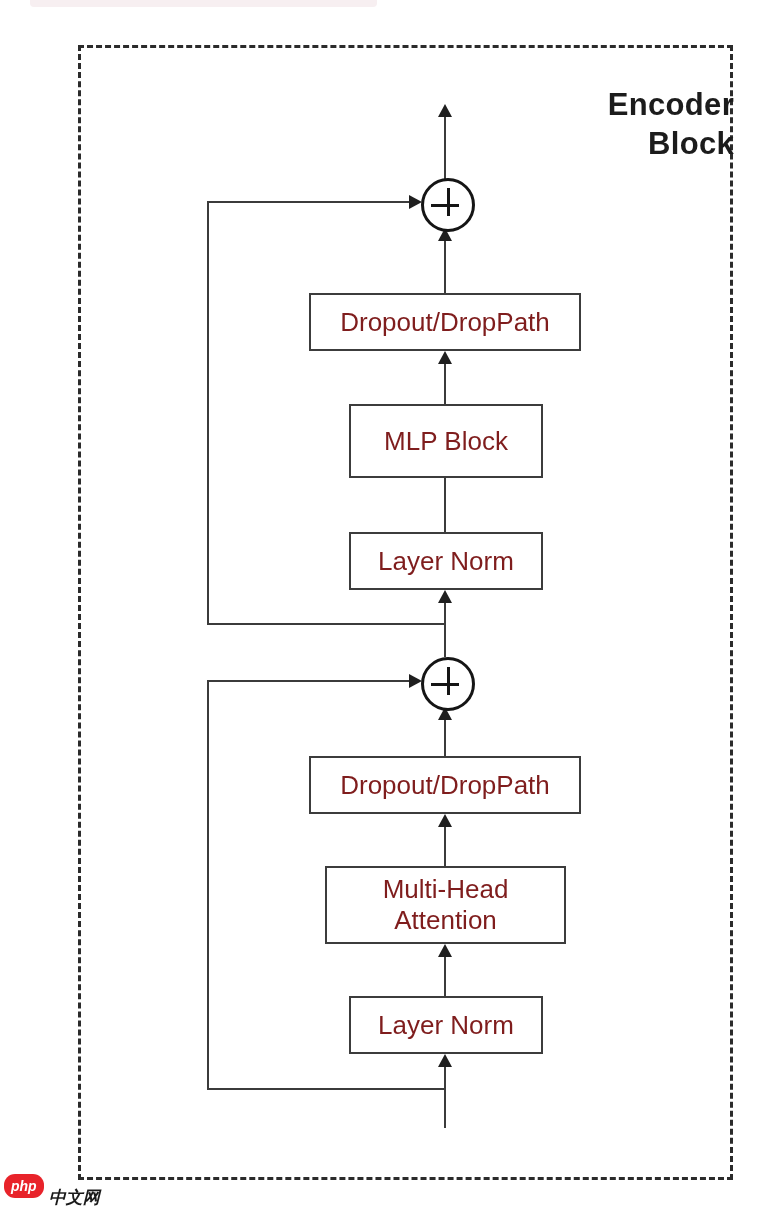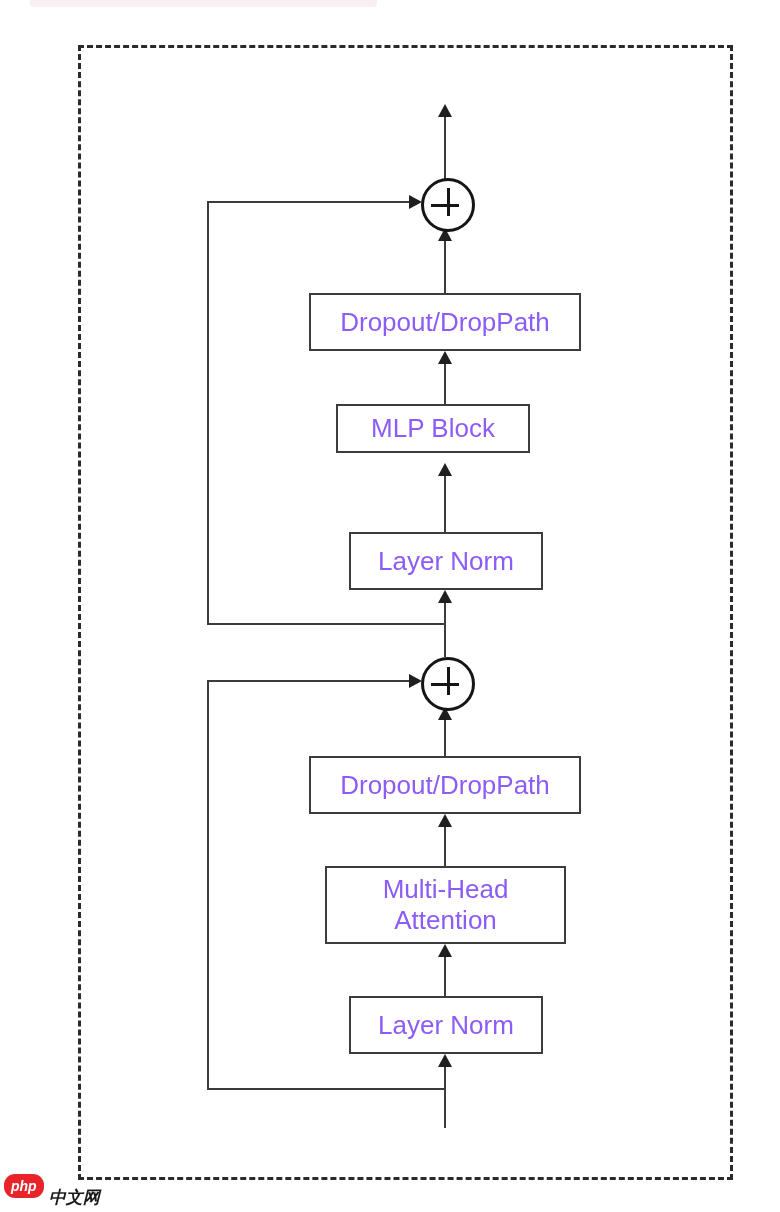--- a/index.html
+++ b/index.html
@@ -52,21 +52,21 @@
     letter-spacing: 0.3px;
   }
   .block-title .t-line { display: block; }
 
   
   .node-box {
     position: absolute;
     box-sizing: border-box;
     border: 2px solid #3c3c3c;
     background: #ffffff;
-    color: #8b5cf6;
+    color: #7f1d1d;
     display: flex;
     align-items: center;
     justify-content: center;
     text-align: center;
     font-size: 26px;
     line-height: 1.18;
     z-index: 4;
   }
   .node-box .lbl { display: block; white-space: pre-line; }
 
@@ -159,37 +159,41 @@
 </style>
 </head>
 <body>
 
 <div id="stage">
 
   <div class="top-strip"></div>
 
   <div class="encoder-frame"></div>
 
+  <div class="block-title">
+    <span class="t-line">Encoder</span>
+    <span class="t-line">Block</span>
+  </div>
 
   <div class="vline" style="left:444px; top:112px; height:68px;"></div>
   <div class="arrow-up" style="left:438px; top:104px;"></div>
 
   <div class="add-node" style="left:421px; top:178px;"></div>
 
   <div class="vline" style="left:444px; top:240px; height:53px;"></div>
   <div class="arrow-up" style="left:438px; top:228px;"></div>
 
   <div class="node-box" style="left:309px; top:293px; width:272px; height:58px;">
     <span class="lbl">Dropout/DropPath</span>
   </div>
 
   <div class="vline" style="left:444px; top:363px; height:41px;"></div>
   <div class="arrow-up" style="left:438px; top:351px;"></div>
 
-  <div class="node-box" style="left:336px; top:404px; width:194px; height:49px;">
+  <div class="node-box" style="left:349px; top:404px; width:194px; height:74px;">
     <span class="lbl">MLP Block</span>
   </div>
 
   <div class="vline" style="left:444px; top:475px; height:57px;"></div>
   <div class="arrow-up" style="left:438px; top:463px;"></div>
 
   <div class="node-box" style="left:349px; top:532px; width:194px; height:58px;">
     <span class="lbl">Layer Norm</span>
   </div>
 

